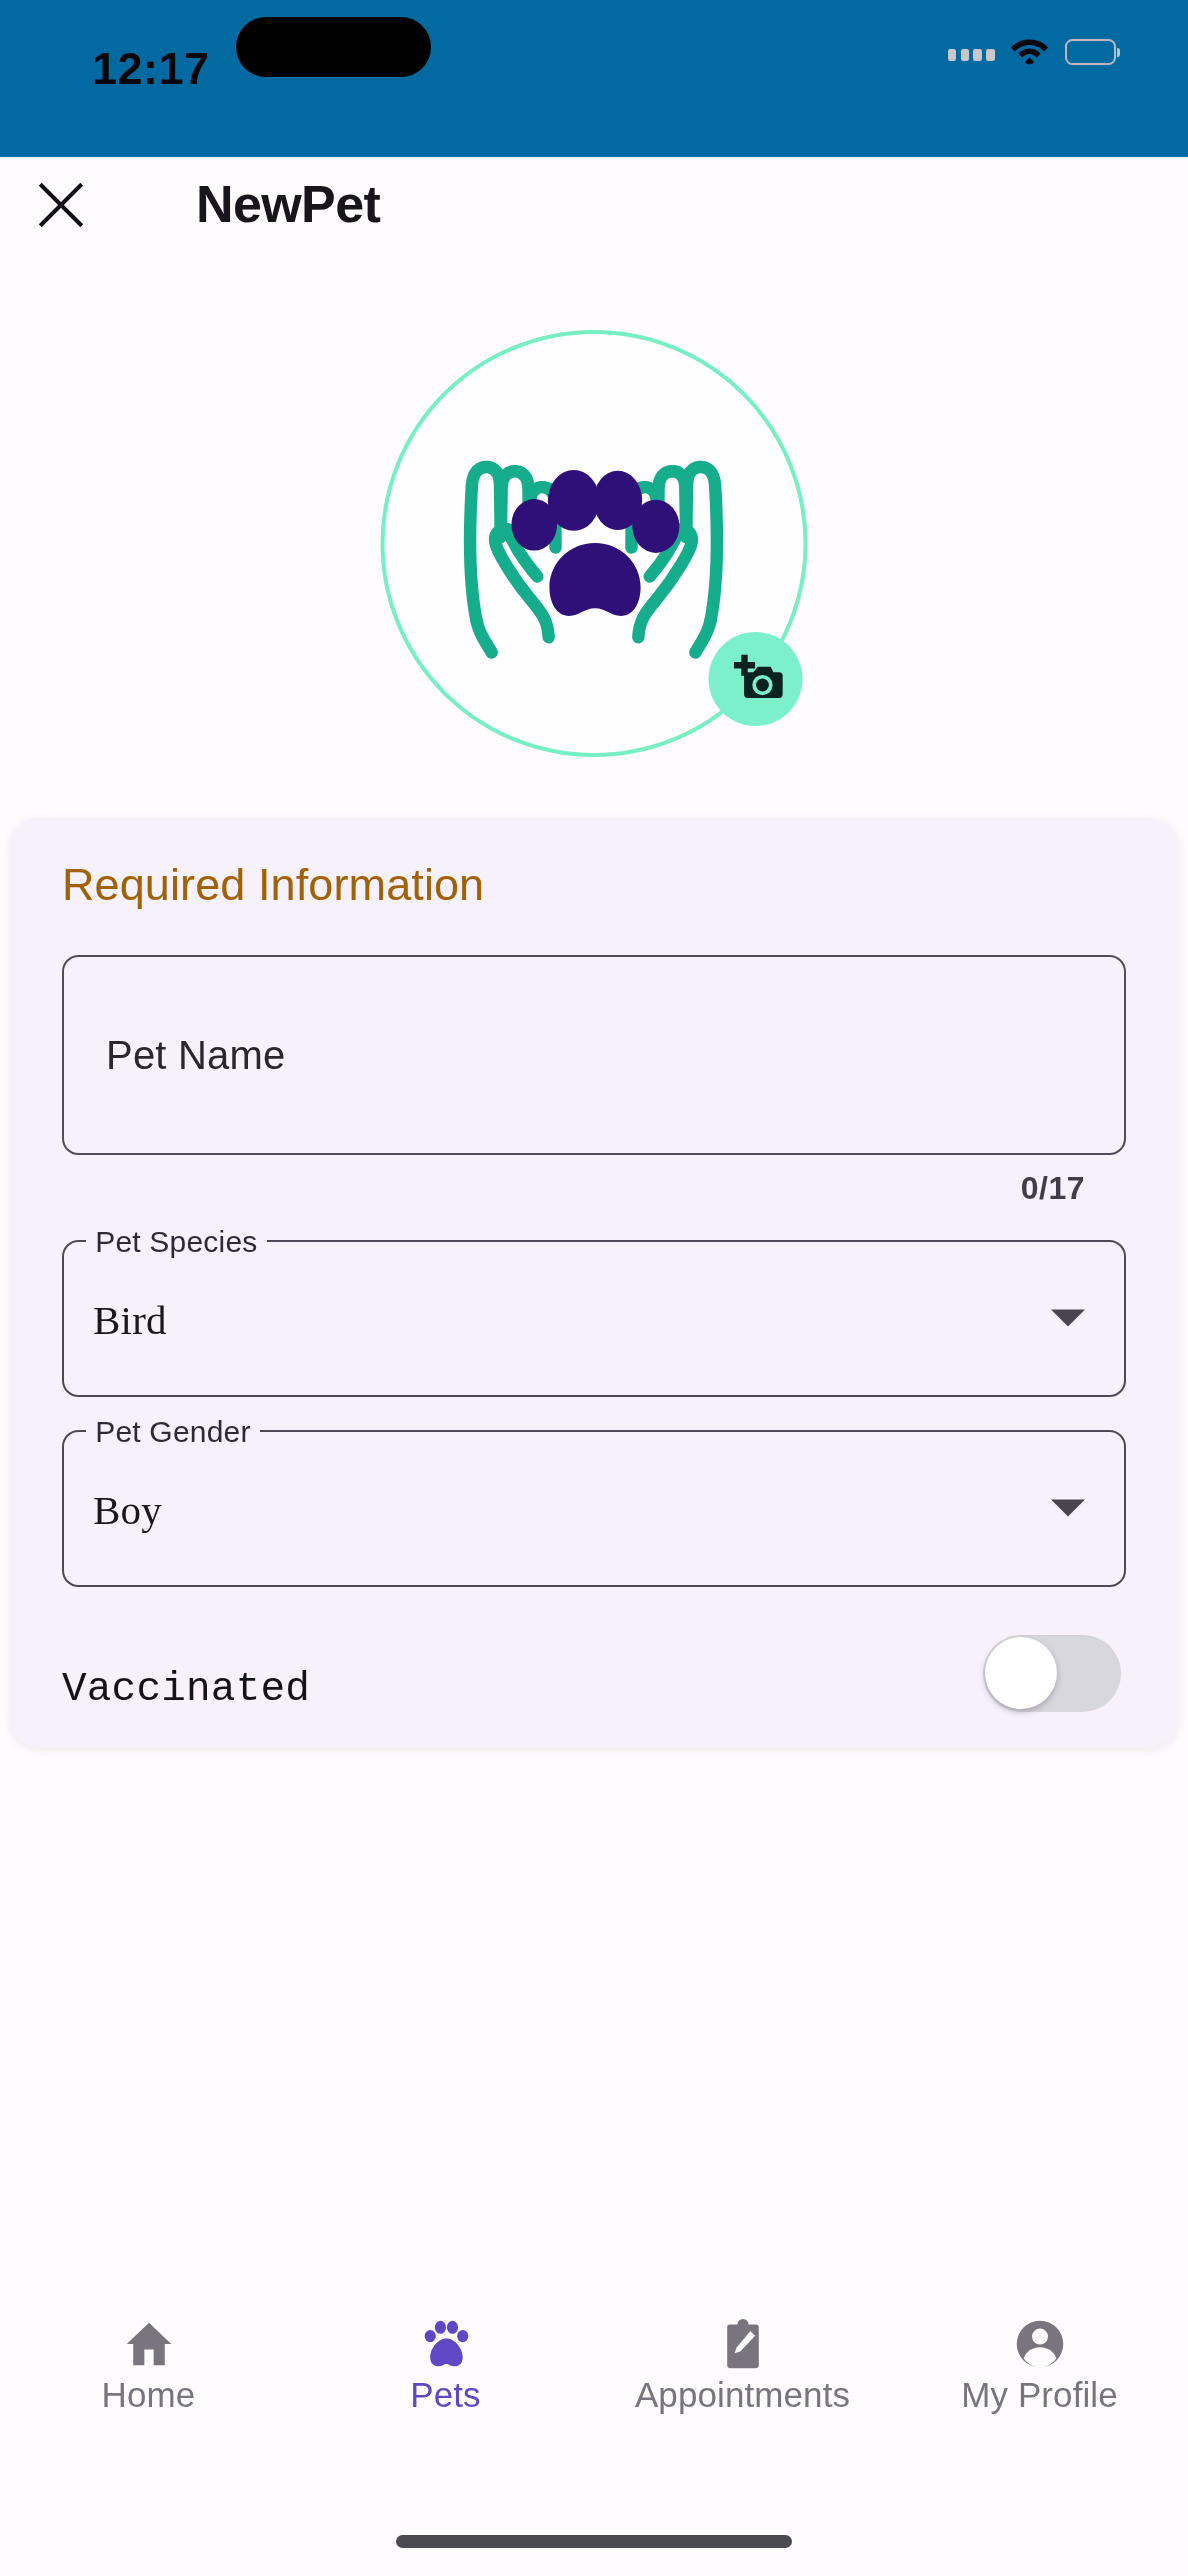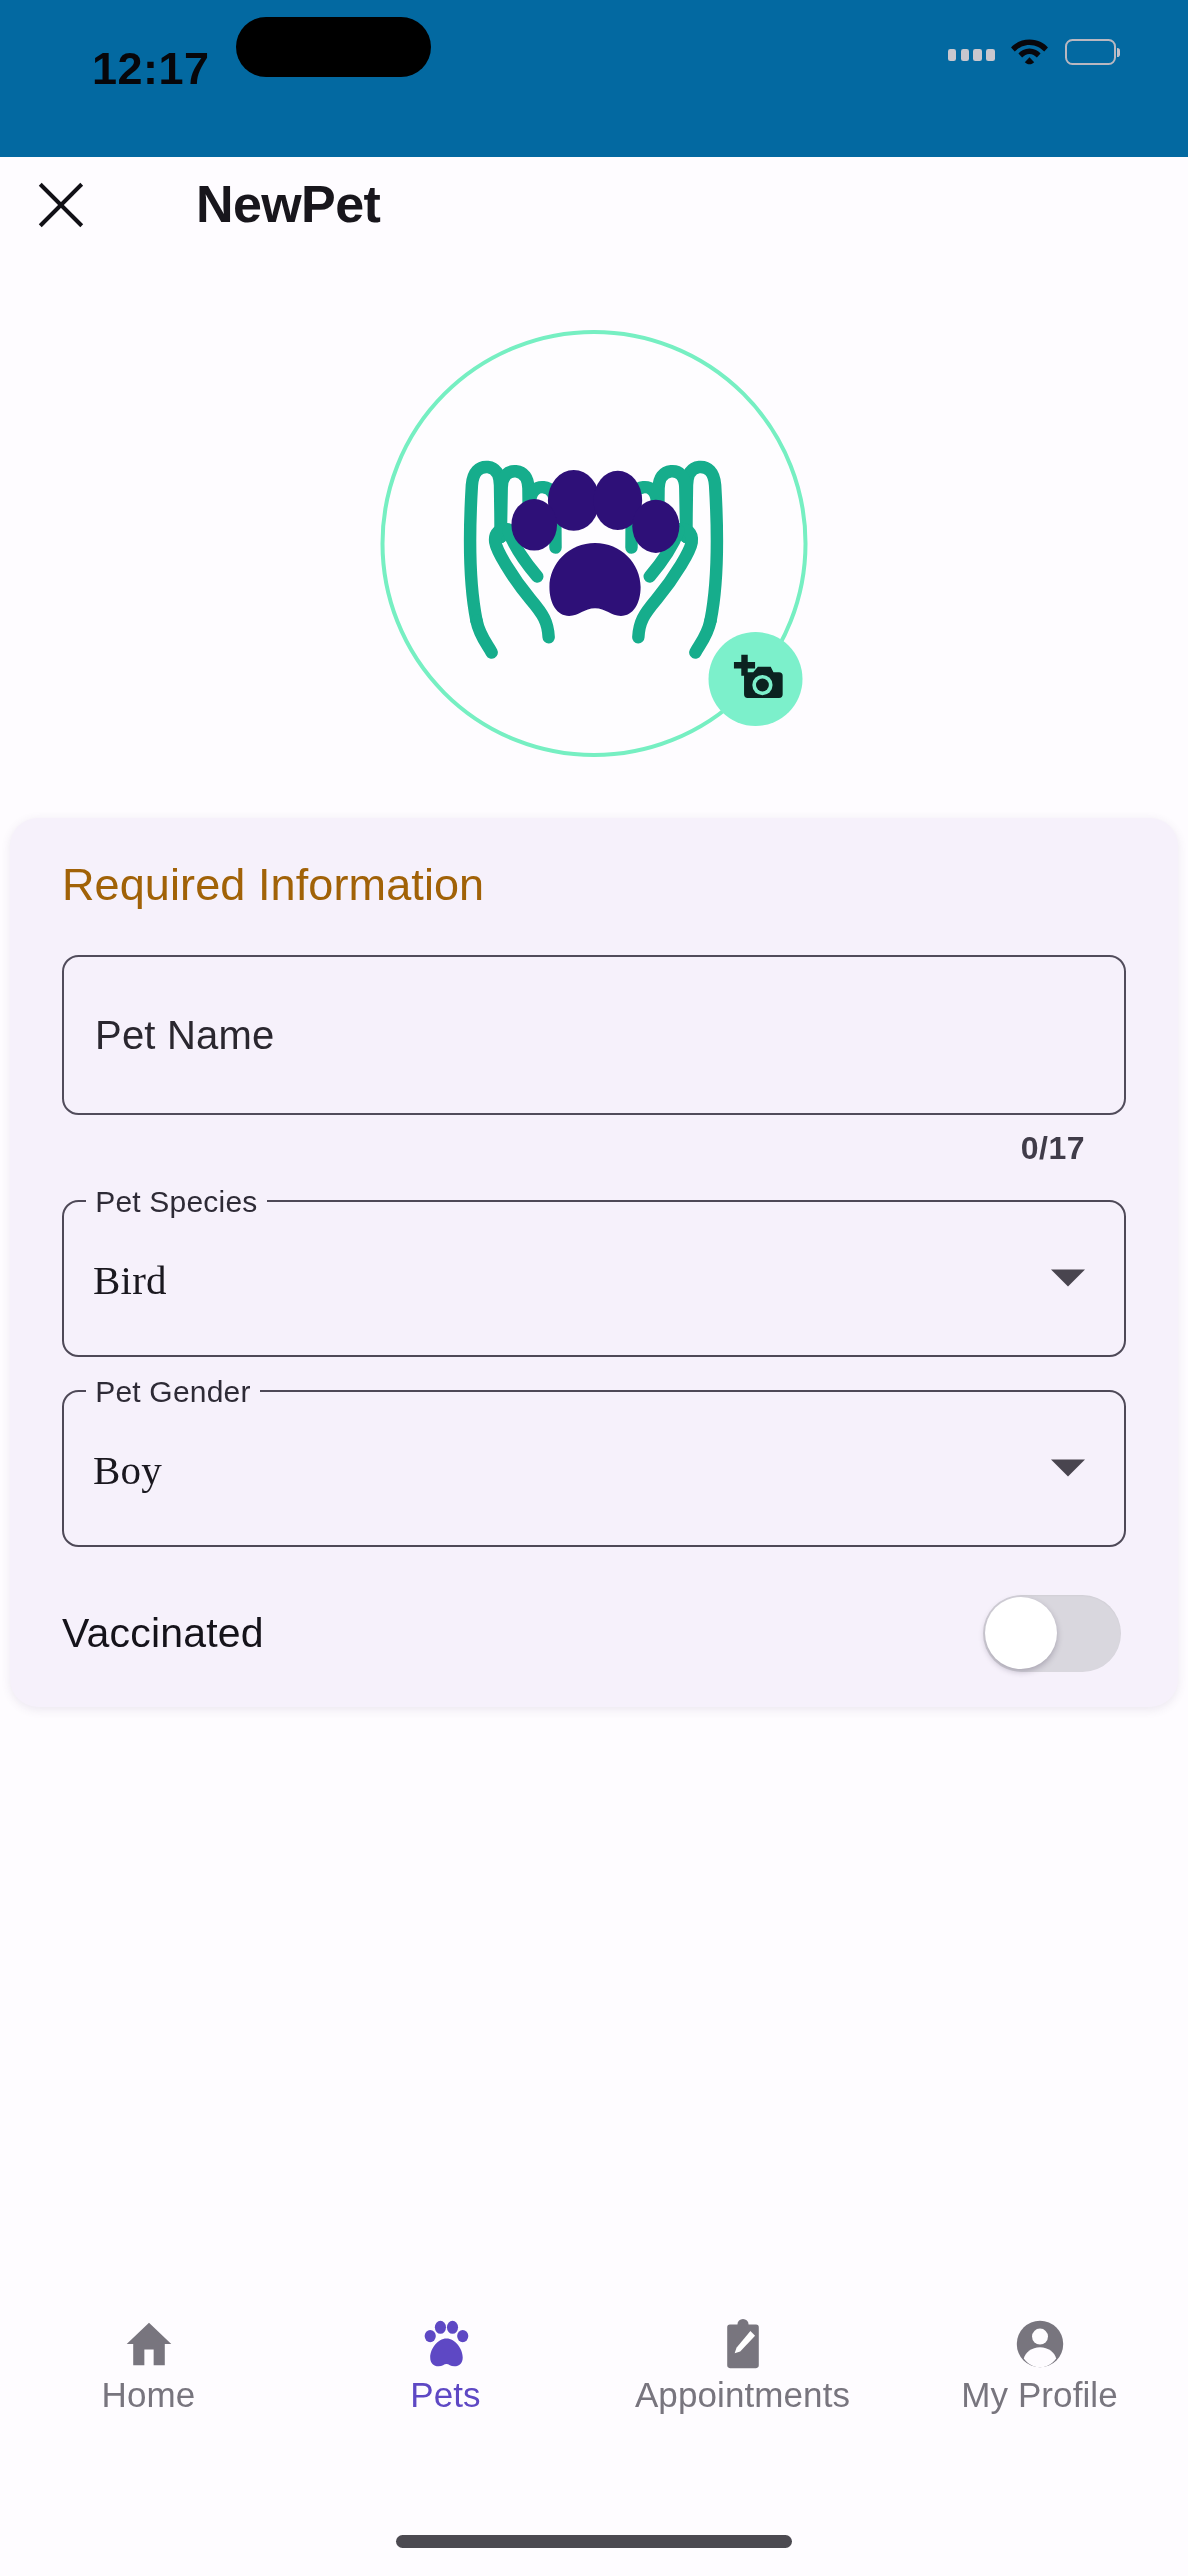--- a/index.html
+++ b/index.html
@@ -174,27 +174,27 @@
   #required-label {
     font-size: 45px;
     color: #a16207;
     letter-spacing: 0.1px;
     margin-bottom: 44px;
   }
 
   
   #pet-name-field {
     position: relative;
-    height: 160px;
+    height: 200px;
     border: 2.3px solid #514C5B;
     border-radius: 16.6px;
     background: transparent;
     display: flex;
     align-items: center;
-    padding: 0 31px;
+    padding: 0 42px;
     cursor: text;
   }
   #pet-name-placeholder {
     font-size: 40px;
     color: #2A272F;
     letter-spacing: 0.2px;
   }
   #char-counter {
     margin-top: 14.7px;
     text-align: right;
@@ -249,23 +249,24 @@
     width: 0; height: 0;
     border-left: 17.5px solid transparent;
     border-right: 17.5px solid transparent;
     border-top: 17.5px solid #49454F;
   }
 
   
   #vaccinated-row {
     margin-top: 48px;
     display: flex;
-    align-items: center;
+    align-items: flex-end;
     justify-content: space-between;
     padding-right: 5.5px;
+    font-family: Liberation Mono, monospace;
   }
   #vaccinated-label {
     font-size: 41px;
     color: #15131A;
     letter-spacing: 0.2px;
   }
   #vaccinated-toggle {
     position: relative;
     width: 138px;
     height: 77px;

